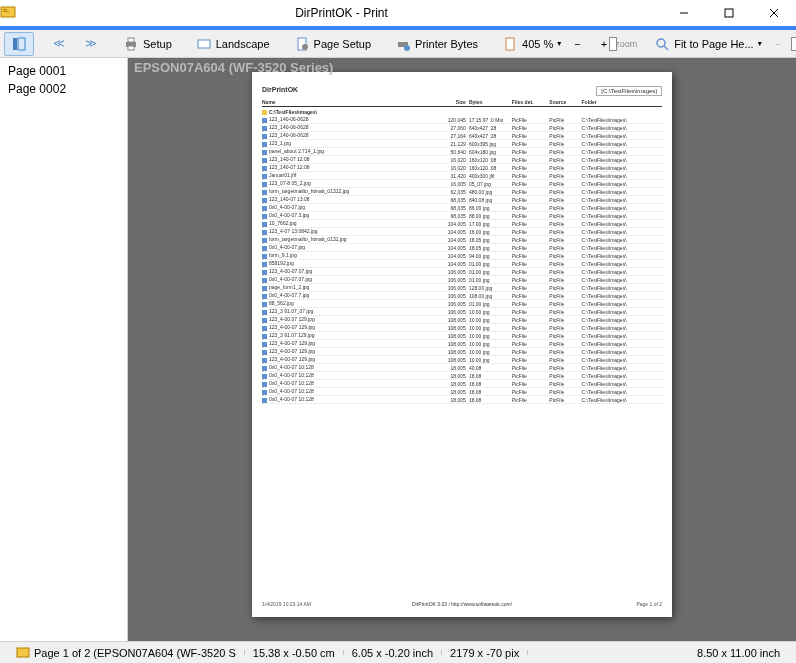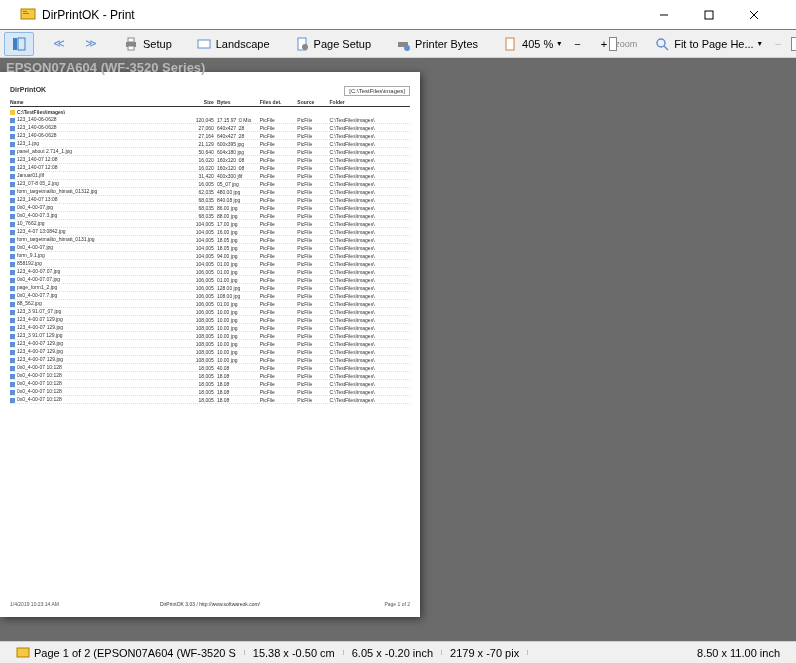--- a/index.html
+++ b/index.html
@@ -1,39 +1,39 @@
 <!DOCTYPE html>
 <html><head>
 <meta charset="utf-8">
 <style>
 * { margin: 0; padding: 0; box-sizing: border-box; font-family: 'Segoe UI', Tahoma, sans-serif; }
 body { width: 796px; height: 663px; background: #fff; overflow: hidden; display: flex; flex-direction: column; }
 
 
-.titlebar { height: 30px; background: #fff; display: flex; align-items: center; padding: 0 20px; border-bottom: 1px solid #3b82f6; }
+.titlebar { height: 30px; background: #fff; display: flex; align-items: center; padding: 0 0; border-bottom: 4px solid #3b82f6; text-align: center; }
 .titlebar-icon { width: 16px; height: 16px; margin-right: 6px; }
 .titlebar-text { font-size: 12px; flex: 1; }
 .win-controls { display: flex; gap: 0; }
 .win-btn { width: 45px; height: 28px; display: flex; align-items: center; justify-content: center; font-size: 12px; }
 
 
 .toolbar { height: 28px; background: #f0f0f0; border-bottom: 1px solid #d0d0d0; display: flex; align-items: center; padding: 0 4px; gap: 2px; font-size: 11px; }
 .tb-btn { display: flex; align-items: center; gap: 4px; padding: 3px 6px; border: 1px solid transparent; border-radius: 2px; white-space: nowrap; }
 .tb-sep { width: 1px; height: 20px; background: #c0c0c0; margin: 0 3px; }
 .tb-icon { width: 16px; height: 16px; display: inline-flex; align-items: center; justify-content: center; }
 .slider { width: 50px; height: 4px; background: #c0c0c0; position: relative; margin: 0 4px; }
 .slider-thumb { position: absolute; width: 8px; height: 14px; background: #fff; border: 1px solid #888; top: -5px; }
 .zoom-label { font-size: 9px; color: #888; margin-left: 2px; }
 
 
 .main { flex: 1; display: flex; overflow: hidden; }
 .sidebar { width: 128px; background: #fff; border-right: 1px solid #d0d0d0; padding: 4px; overflow-y: auto; font-size: 12px; }
 .page-item { padding: 2px 4px; cursor: pointer; }
 
-.preview-area { flex: 1; background: #6b6b6b; display: flex; align-items: flex-start; padding: 0; position: relative; overflow: hidden; }
+.preview-area { flex: 1; background: #6b6b6b; display: flex; align-items: flex-start; justify-content: center; padding: 0; position: relative; overflow: hidden; }
 .printer-label { position: absolute; top: 2px; left: 6px; color: #b8b8b8; font-size: 13px; font-weight: 600; z-index: 1; }
 .page-sheet { width: 420px; height: 545px; background: #fff; box-shadow: 2px 2px 8px rgba(0,0,0,0.5); margin-top: 14px; padding: 14px 10px 10px 10px; display: flex; flex-direction: column; font-size: 5px; color: #333; position: relative; }
 .sheet-title { font-weight: bold; font-size: 7px; margin-bottom: 2px; }
 .sheet-path-box { position: absolute; right: 10px; top: 14px; border: 1px solid #aaa; padding: 1px 4px; font-size: 6px; }
 .sheet-table { display: flex; flex-direction: column; margin-top: 4px; }
 .sheet-header { display: flex; font-weight: bold; border-bottom: 1px solid #333; padding-bottom: 1px; margin-bottom: 1px; }
 .sheet-row { display: flex; height: 8px; align-items: center; border-bottom: 1px dotted #ddd; }
 .col-name { flex: 3; overflow: hidden; white-space: nowrap; }
 .col-size { flex: 0.8; text-align: right; padding-right: 3px; }
 .col-bytes { flex: 0.8; }
@@ -171,20 +171,26 @@
   <div class="tb-btn" style="padding:3px;color:#bbb;">
       <span>−</span>
     </div>
   <div class="slider" style="width:28px;">
       <div class="slider-thumb" style="left:0;"></div>
     </div>
   <div class="tb-btn" style="padding:3px;color:#bbb;"></div>
 </div>
 
 <div class="main">
+  <div class="sidebar">
+    <div id="page-list">
+        <div class="page-item">Page 0001</div>
+        <div class="page-item">Page 0002</div>
+      </div>
+  </div>
   <div class="preview-area">
     <div class="printer-label">EPSON07A604 (WF-3520 Series)</div>
     <div class="page-sheet">
       <div class="sheet-title">DirPrintOK</div>
       <div class="sheet-path-box">[C:\TestFiles\images]</div>
       <div class="sheet-table">
         <div class="sheet-header" id="sheet-header">
             <div class="col-name">Name</div>
             <div class="col-size">Size</div>
             <div class="col-bytes">Bytes</div>

